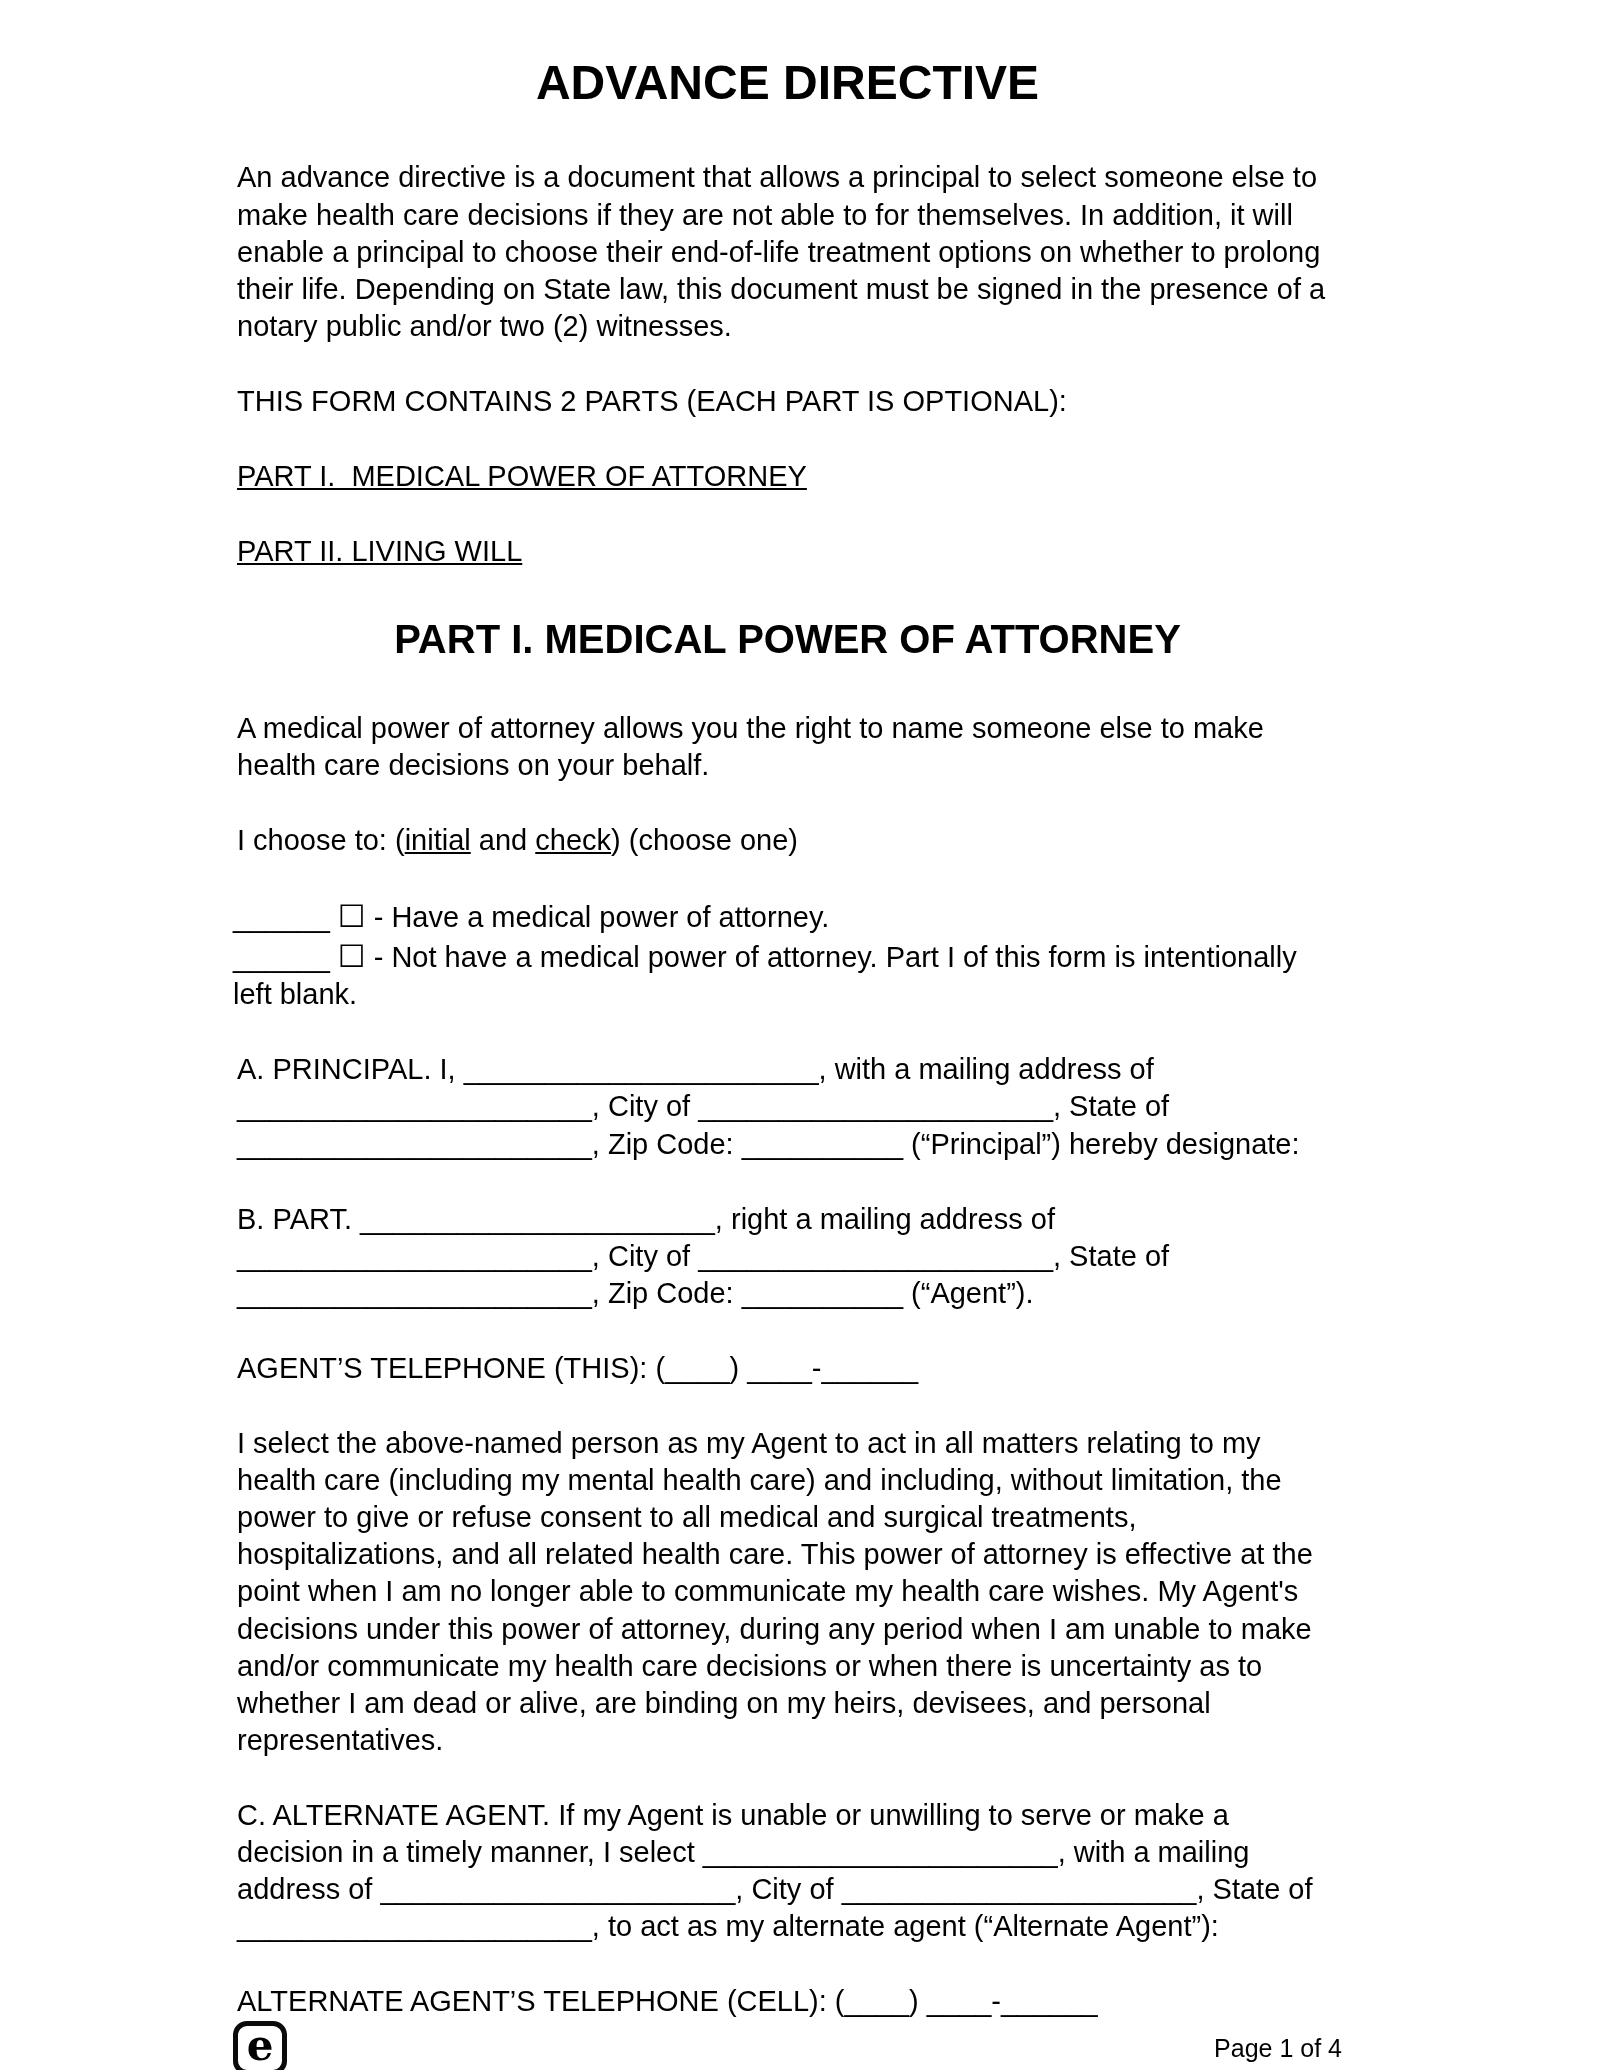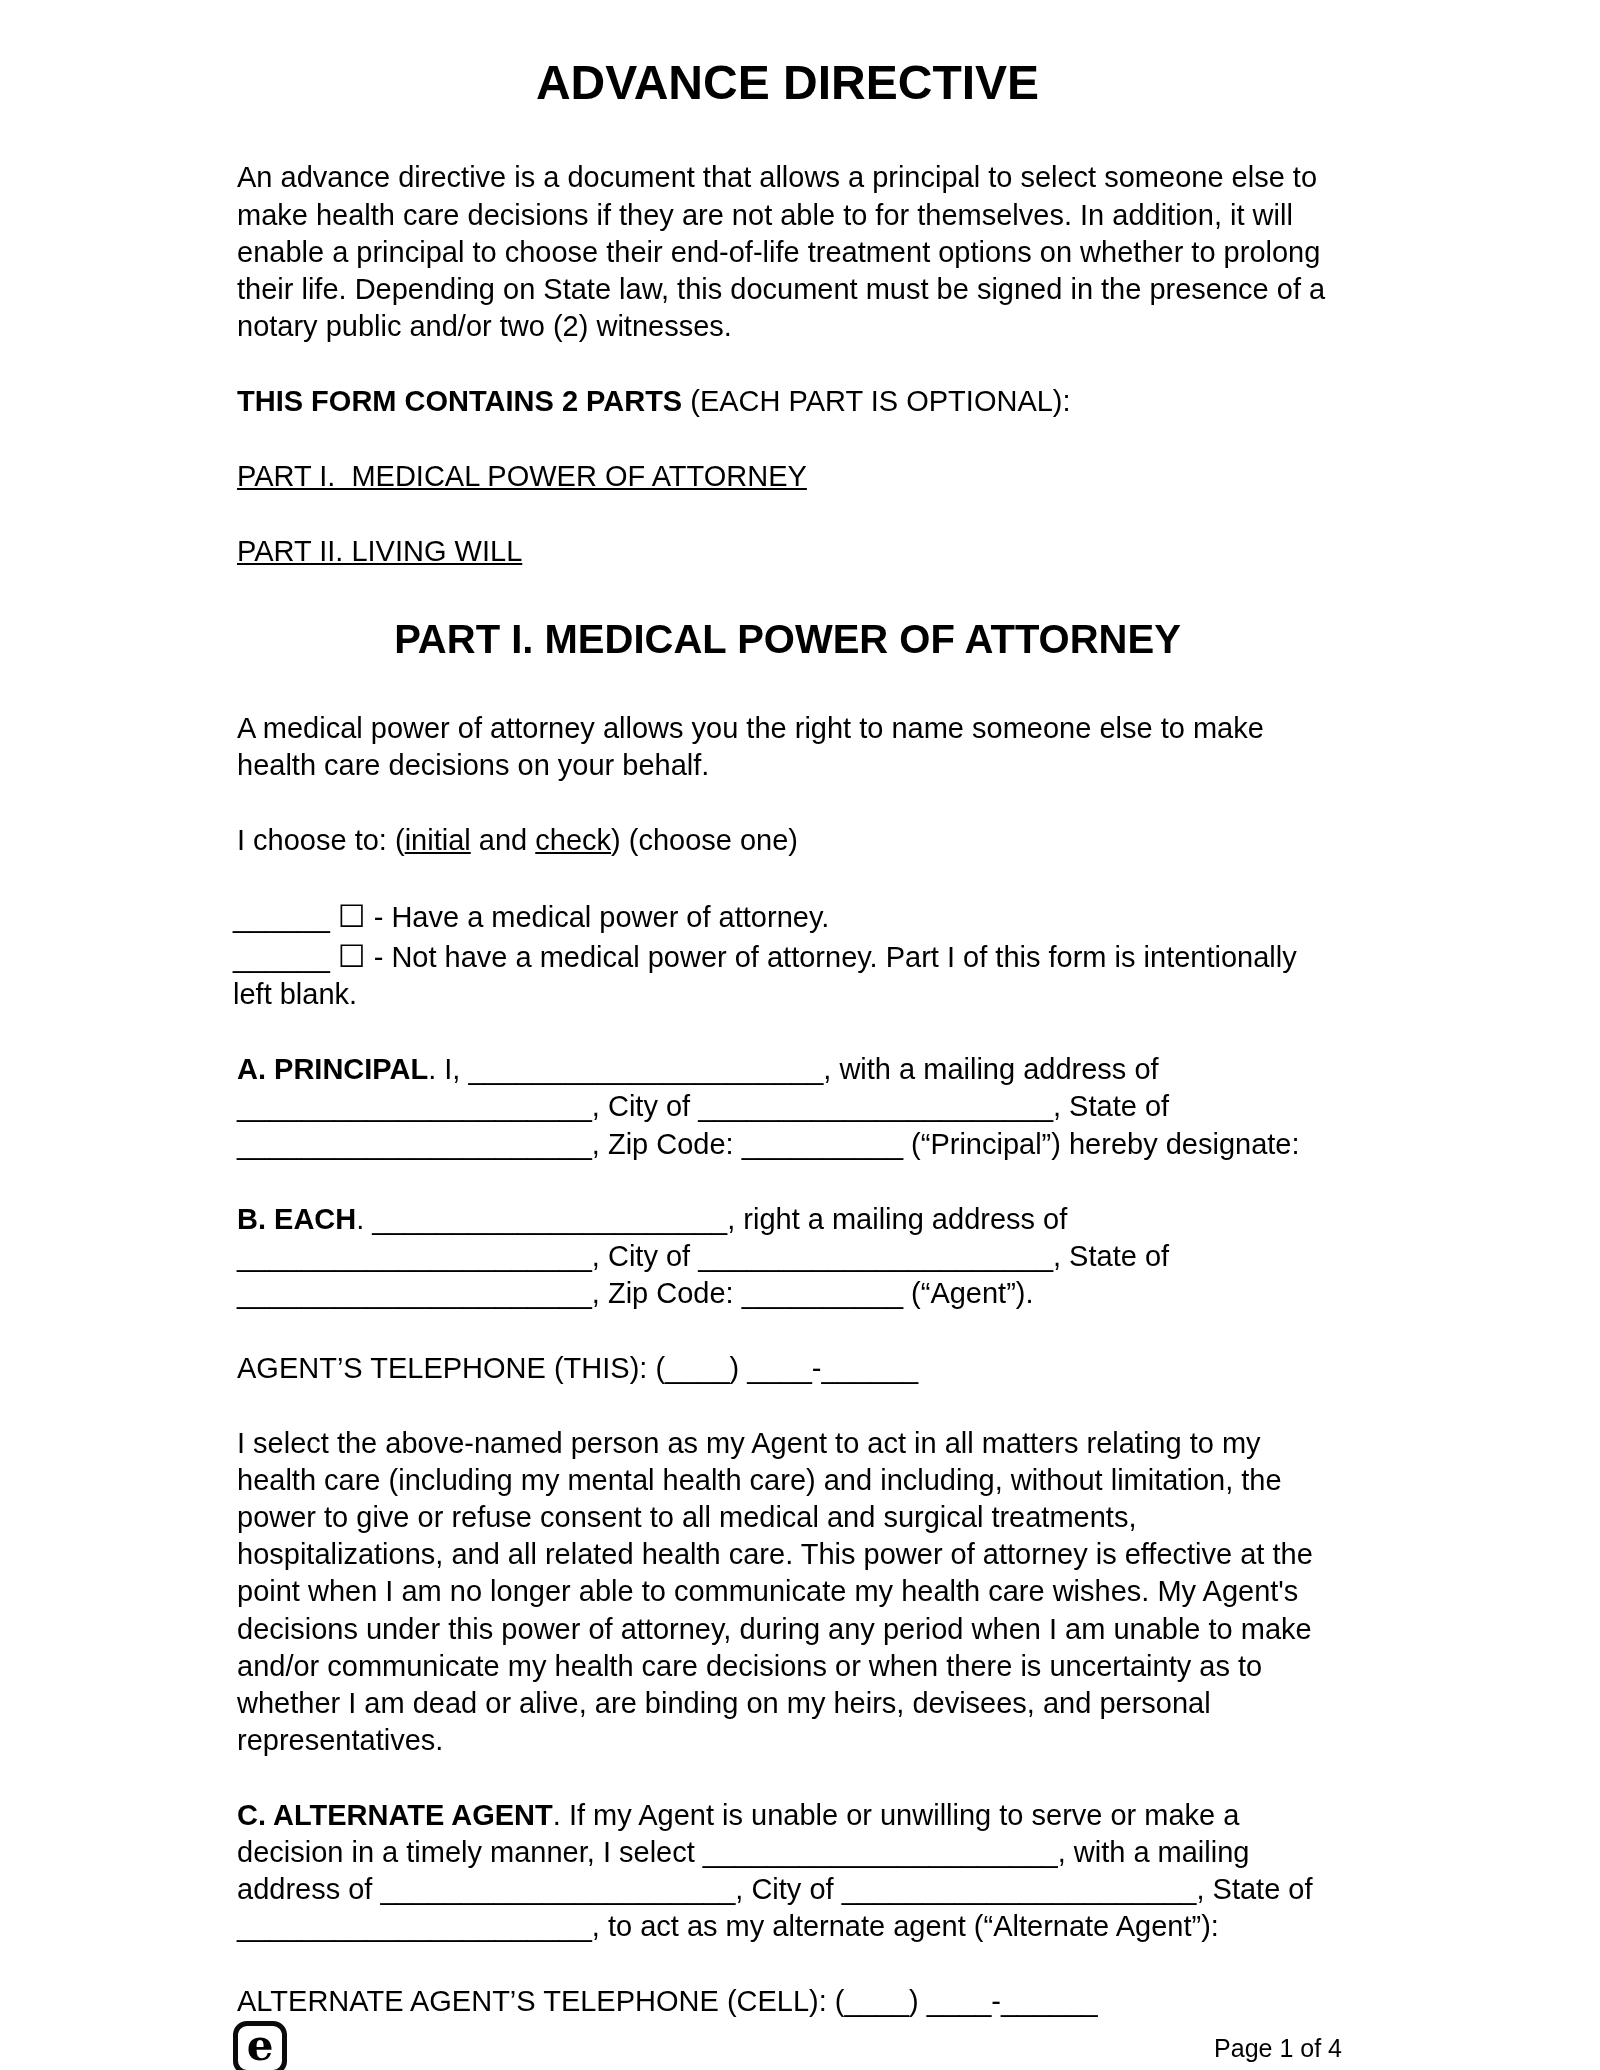--- a/index.html
+++ b/index.html
@@ -31,21 +31,21 @@
     text-align: center;
     font-size: 40px;
     font-weight: 700;
     margin: 6px 0 44px 0;
   }
   .para {
     margin: 0 0 38px 4px;
     white-space: pre-wrap;
   }
   .para:last-of-type { margin-bottom: 0; }
-  .bold { font-weight: 700; }
+  .bold { font-weight: 400; }
   .underline-text { text-decoration: underline; }
   .options { margin: 0 0 38px 0; }
   .option { white-space: pre-wrap; }
   .checkbox { font-size: 31px; }
   .footer {
     margin-top: auto;
     display: flex;
     justify-content: space-between;
     align-items: center;
   }
@@ -91,21 +91,21 @@
 
   <p class="para"><span>I choose to: (</span><span class="underline-text">initial</span><span> and </span><span class="underline-text">check</span><span>) (choose one)</span></p>
 
   <div class="options">
     <div class="option"><span>______ </span><span class="checkbox">☐</span><span> - Have a medical power of attorney.</span></div>
     <div class="option"><span>______ </span><span class="checkbox">☐</span><span> - Not have a medical power of attorney. Part I of this form is intentionally left blank.</span></div>
   </div>
 
   <p class="para"><span class="bold">A. PRINCIPAL</span><span>. I, ______________________, with a mailing address of ______________________, City of ______________________, State of ______________________, Zip Code: __________ (“Principal”) hereby designate:</span></p>
 
-  <p class="para"><span class="bold">B. EACH</span><span>. ______________________, right a mailing address of ______________________, City of ______________________, State of ______________________, Zip Code: __________ (“Agent”).</span></p>
+  <p class="para"><span class="bold">B. PART</span><span>. ______________________, right a mailing address of ______________________, City of ______________________, State of ______________________, Zip Code: __________ (“Agent”).</span></p>
 
   <p class="para">AGENT’S TELEPHONE (THIS): (____) ____-______</p>
 
   <p class="para">I select the above-named person as my Agent to act in all matters relating to my health care (including my mental health care) and including, without limitation, the power to give or refuse consent to all medical and surgical treatments, hospitalizations, and all related health care. This power of attorney is effective at the point when I am no longer able to communicate my health care wishes. My Agent's decisions under this power of attorney, during any period when I am unable to make and/or communicate my health care decisions or when there is uncertainty as to whether I am dead or alive, are binding on my heirs, devisees, and personal representatives.</p>
 
   <p class="para"><span class="bold">C. ALTERNATE AGENT</span><span>. If my Agent is unable or unwilling to serve or make a decision in a timely manner, I select ______________________, with a mailing address of ______________________, City of ______________________, State of ______________________, to act as my alternate agent (“Alternate Agent”):</span></p>
 
   <p class="para">ALTERNATE AGENT’S TELEPHONE (CELL): (____) ____-______</p>
 
   <div class="footer">

